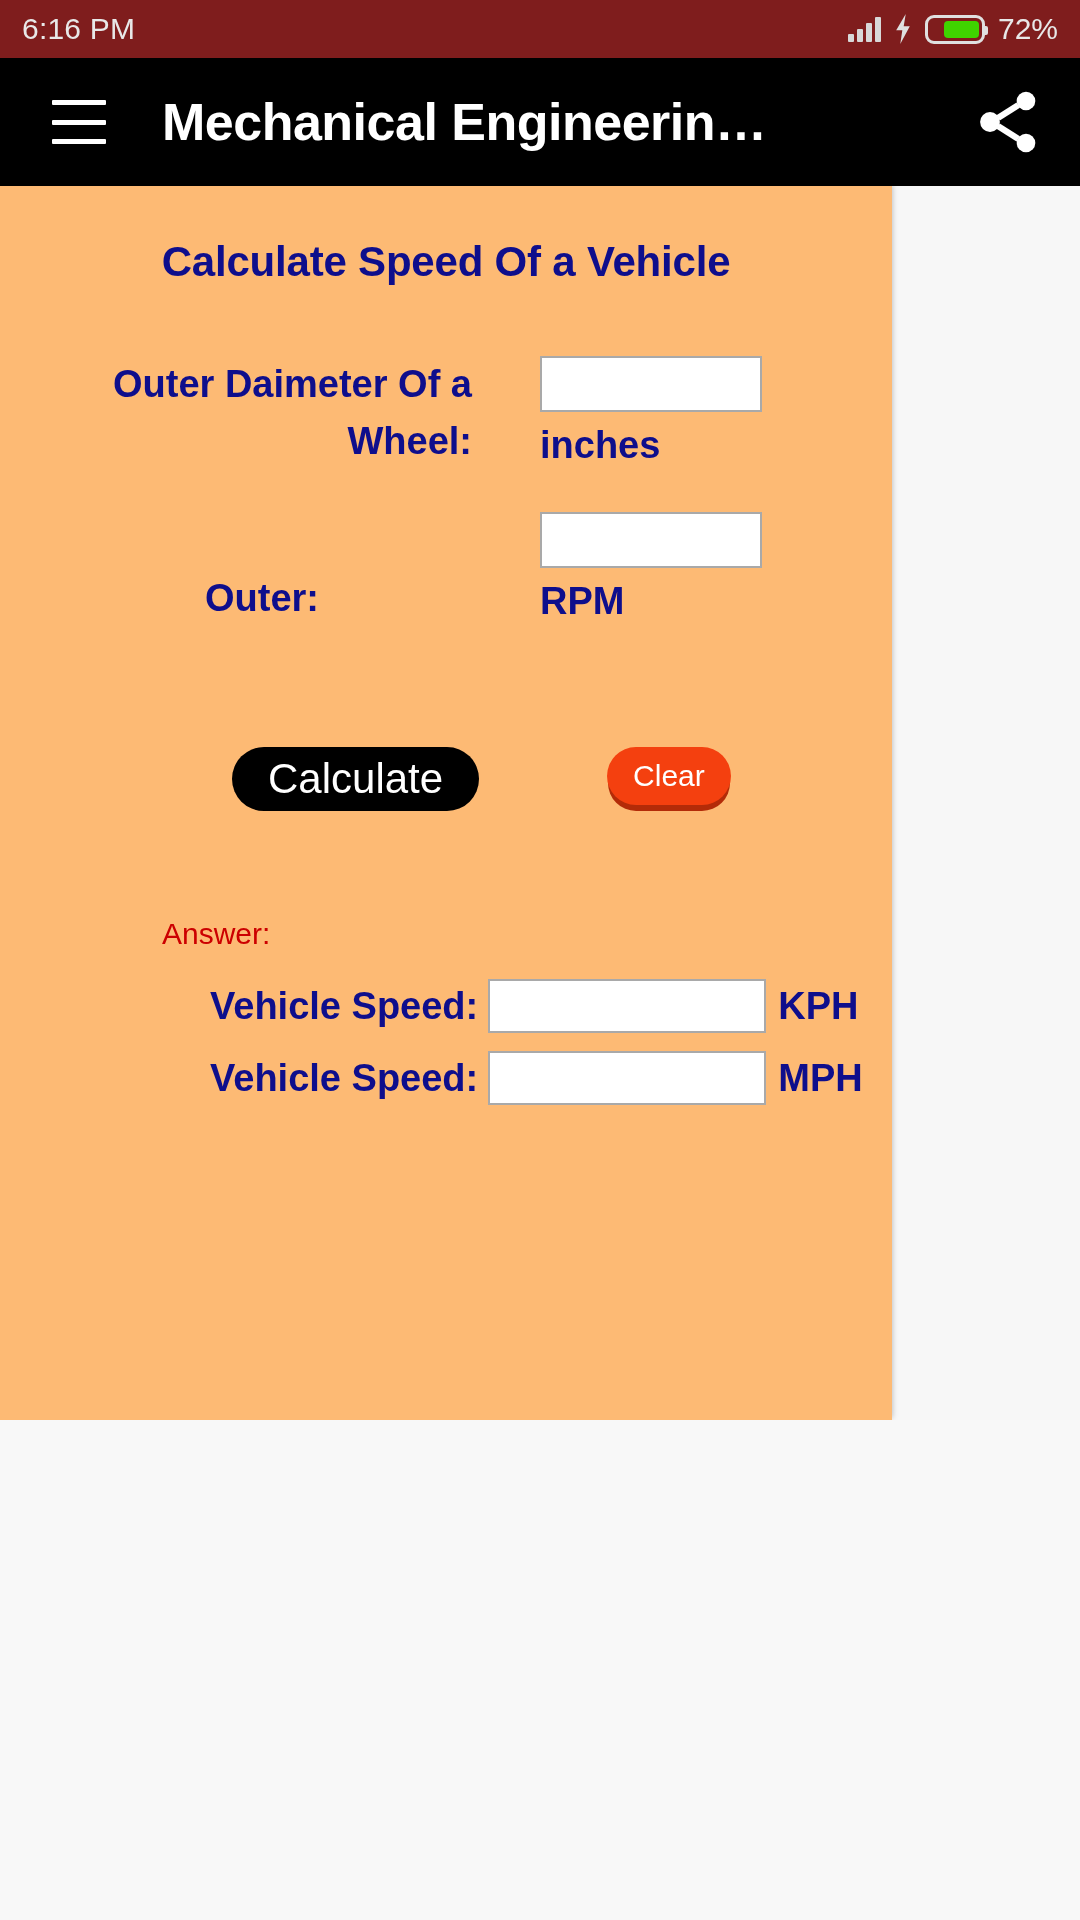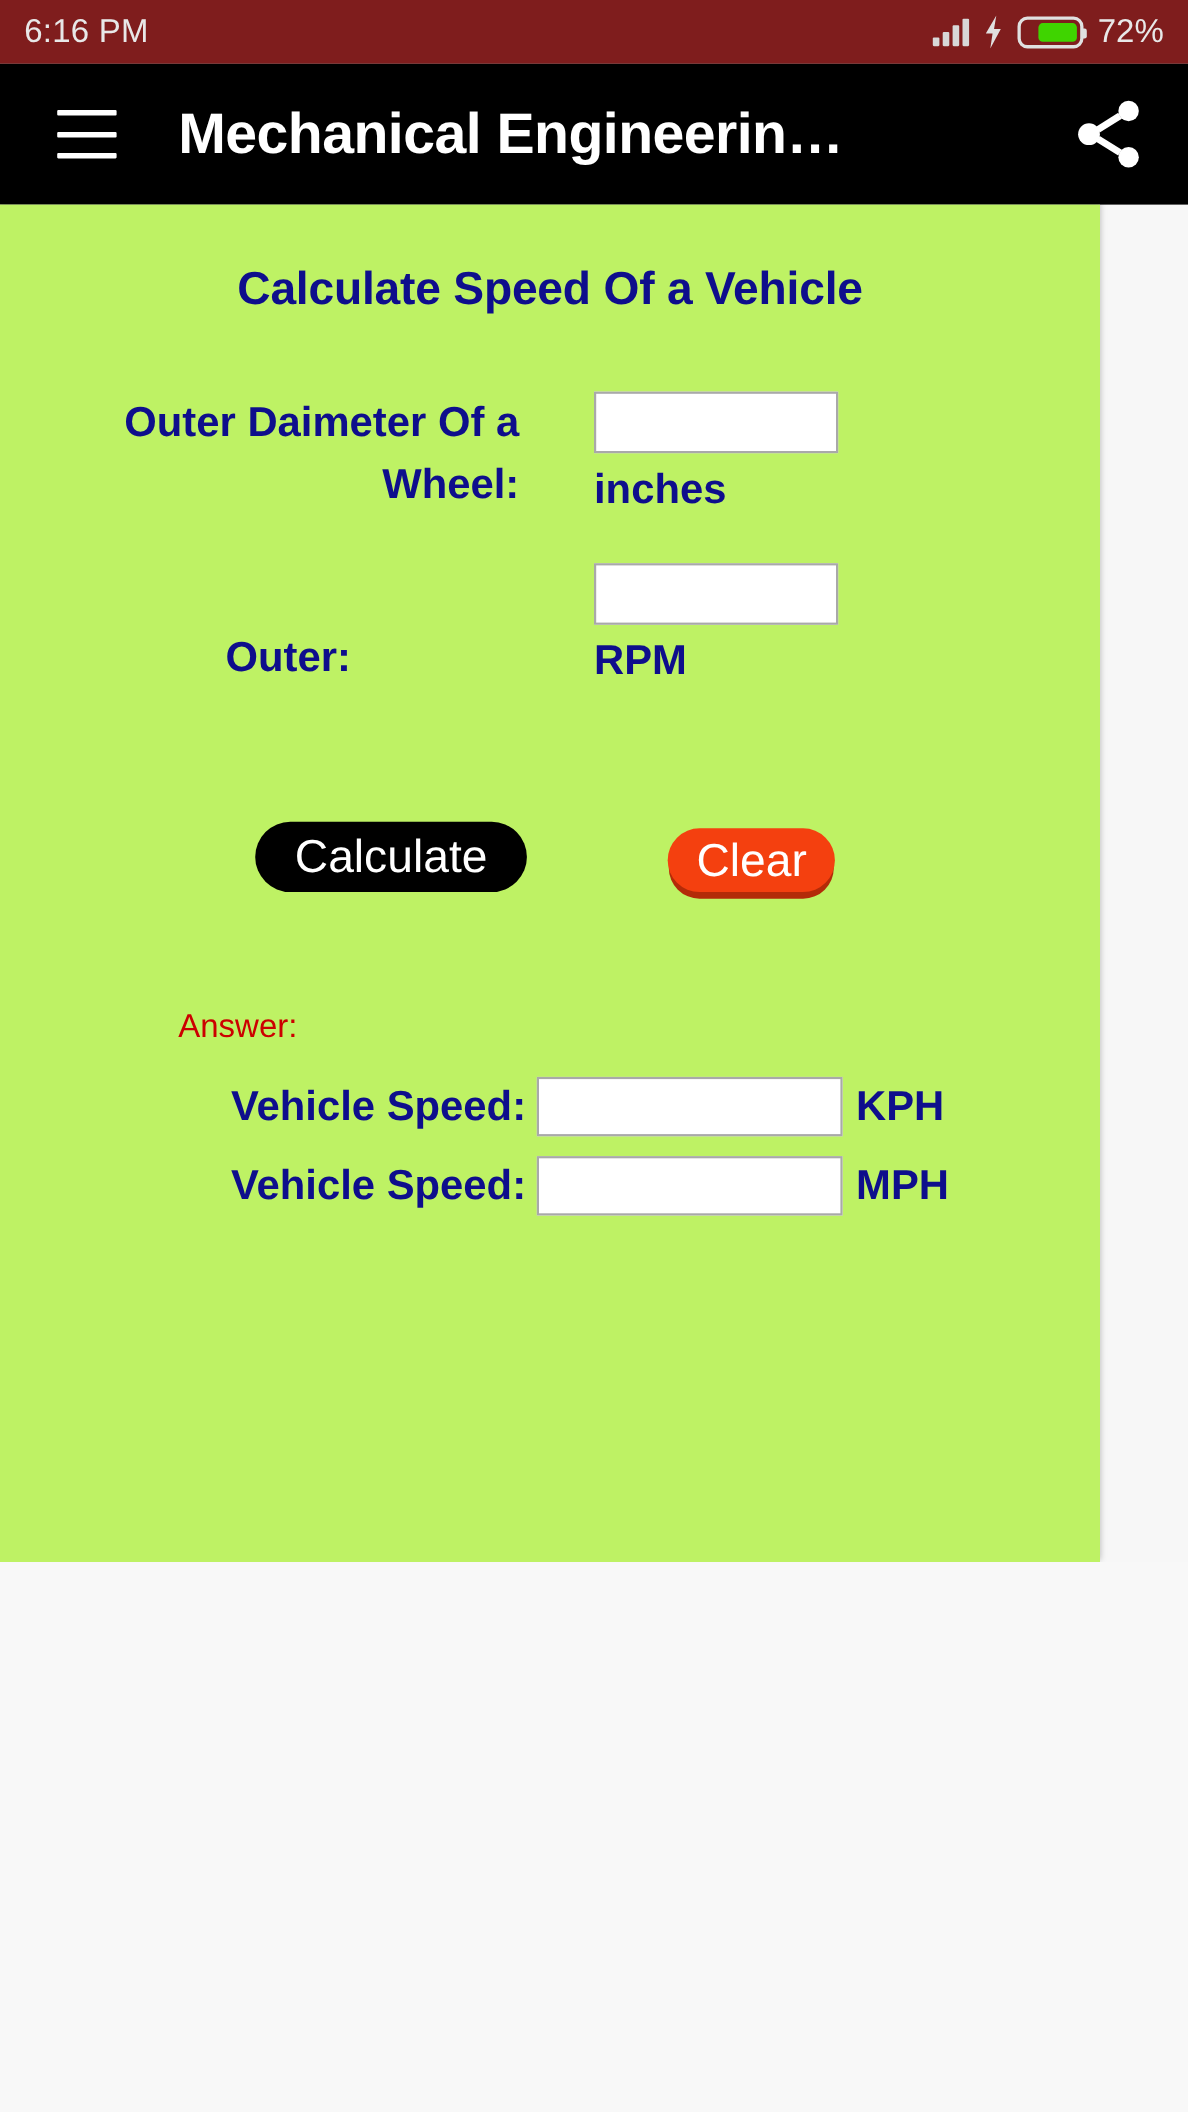--- a/index.html
+++ b/index.html
@@ -136,23 +136,23 @@
     display: flex;
     align-items: center;
     justify-content: center;
     cursor: pointer;
   }
 
   
   .content {
     position: absolute;
     top: 186px; left: 0;
-    width: 1000px;
+    width: 892px;
     height: 1234px;
-    background: #bef264;
+    background: #fdba74;
     box-sizing: border-box;
     box-shadow: 0 -2px 6px rgba(0,0,0,0.28);
   }
   .below-fold {
     position: absolute;
     top: 1420px; left: 0;
     width: 1080px;
     height: 500px;
     background: #f8f8f8;
   }
@@ -218,21 +218,21 @@
     font-weight: 700;
     margin-top: 12px;
     display: block;
   }
   .row-axle { margin-top: 42px; }
   .row-axle .row-label { line-height: 57px; padding-top: 58px; }
 
   
   .btn-row {
     display: flex;
-    align-items: flex-end;
+    align-items: flex-start;
     margin-top: 120px;
     padding-left: 232px;
   }
   .btn-calculate {
     background: #000000;
     color: #ffffff;
     border: none;
     border-radius: 42px;
     font-family: "Liberation Sans", sans-serif;
     font-size: 42px;
@@ -241,21 +241,21 @@
     height: 64px;
     line-height: 64px;
     cursor: pointer;
   }
   .btn-clear {
     background: #f4400f;
     color: #ffffff;
     border: none;
     border-radius: 34px;
     font-family: "Liberation Sans", sans-serif;
-    font-size: 42px;
+    font-size: 30px;
     font-weight: 400;
     padding: 0 26px;
     height: 58px;
     line-height: 58px;
     margin-left: 128px;
     cursor: pointer;
     box-shadow: 0 7px 0 -1px #b32b08;
     position: relative;
   }
 

